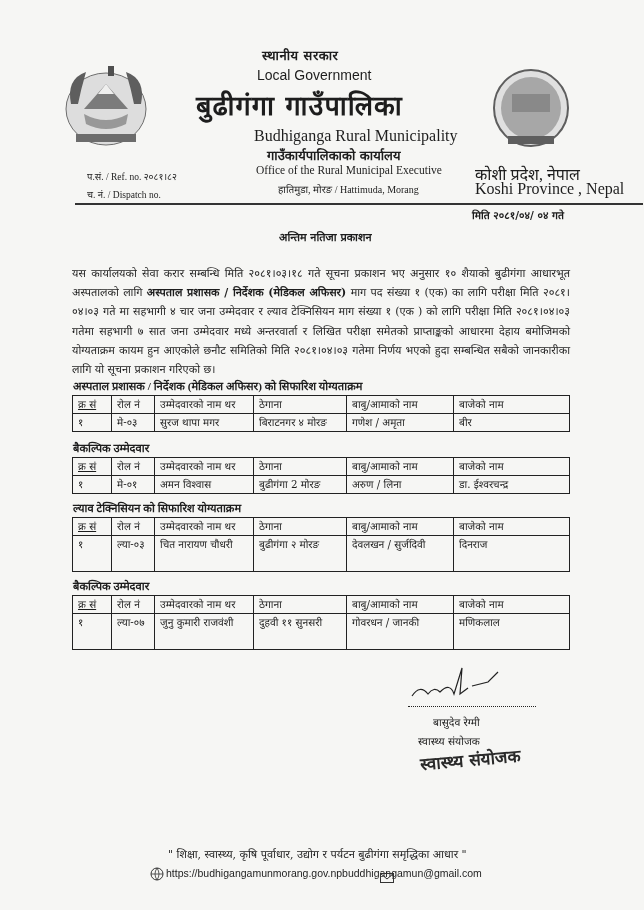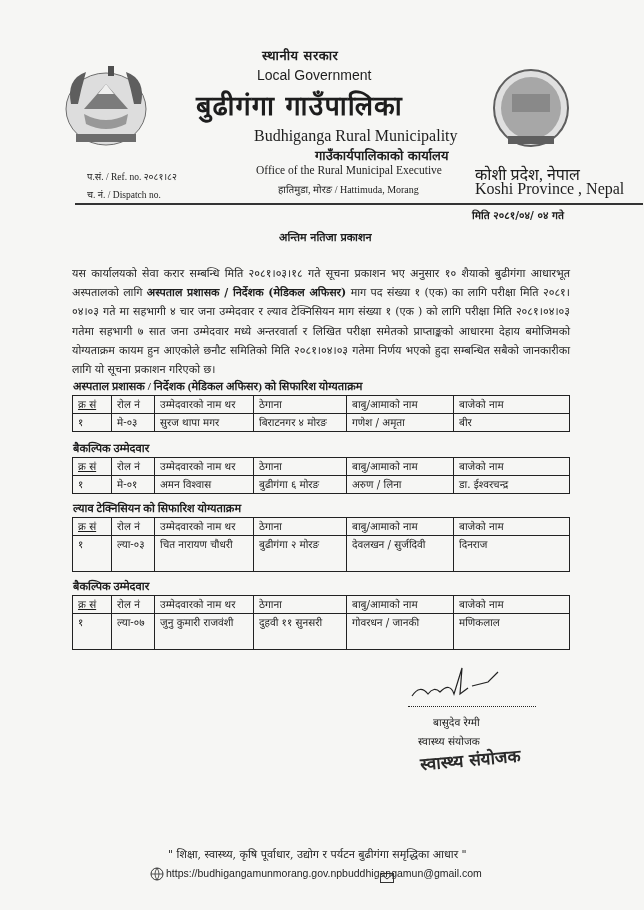--- a/index.html
+++ b/index.html
@@ -7,21 +7,21 @@
       width: 644px; height: 910px; position: relative; overflow: hidden;
       background: #f6f6f4;
       font-family: "DejaVu Serif", serif;
       color: #1d1d1d;
     }
     .abs { position: absolute; }
     .hdr-small { font-size: 13px; font-weight: bold; letter-spacing: 0.5px; }
     .hdr-local { font-family: "Liberation Sans", sans-serif; font-size: 14px; }
     .hdr-big { font-family: "DejaVu Sans", sans-serif; font-size: 27px; font-weight: bold; letter-spacing: 1px; }
     .hdr-en { font-family: "Liberation Serif", serif; font-size: 16px; }
-    .hdr-office-np { font-family: "DejaVu Sans", sans-serif; font-size: 13px; font-weight: bold; margin-left: 48px; }
+    .hdr-office-np { font-family: "DejaVu Sans", sans-serif; font-size: 13px; font-weight: bold; }
     .hdr-office-en { font-family: "Liberation Serif", serif; font-size: 11.5px; }
     .hdr-addr { font-family: "Liberation Serif", serif; font-size: 10px; }
     .small { font-family: "Liberation Serif", serif; font-size: 9.5px; }
     .prov { font-family: "Liberation Serif", serif; font-size: 16px; }
     .rule { position: absolute; left: 75px; width: 568px; height: 1.5px; background: #333; }
     .date { font-size: 10.5px; font-weight: bold; }
     .title { font-size: 11px; font-weight: bold; }
     .body-text {
       left: 72px; top: 264px; width: 498px;
       font-size: 11px; line-height: 19.2px; text-align: justify;
@@ -122,21 +122,21 @@
         <td class="c2">रोल नं</td>
         <td class="c3">उम्मेदवारको नाम थर</td>
         <td class="c4">ठेगाना</td>
         <td class="c5">बाबु/आमाको नाम</td>
         <td>बाजेको नाम</td>
   </tr>
   <tr>
     <td>१</td>
         <td>मे-०१</td>
         <td>अमन विश्वास</td>
-        <td>बुढीगंगा ६ मोरङ</td>
+        <td>बुढीगंगा 2 मोरङ</td>
         <td>अरुण / लिना</td>
         <td>डा. ईश्वरचन्द्र</td>
   </tr>
 </tbody>
   </table>
 
 <div class="abs sec-title" style="top:500px;">ल्याव टेक्निसियन को सिफारिश योग्यताक्रम</div>
 <table class="grid" style="top:517px;">
   <tbody>
       <tr>

